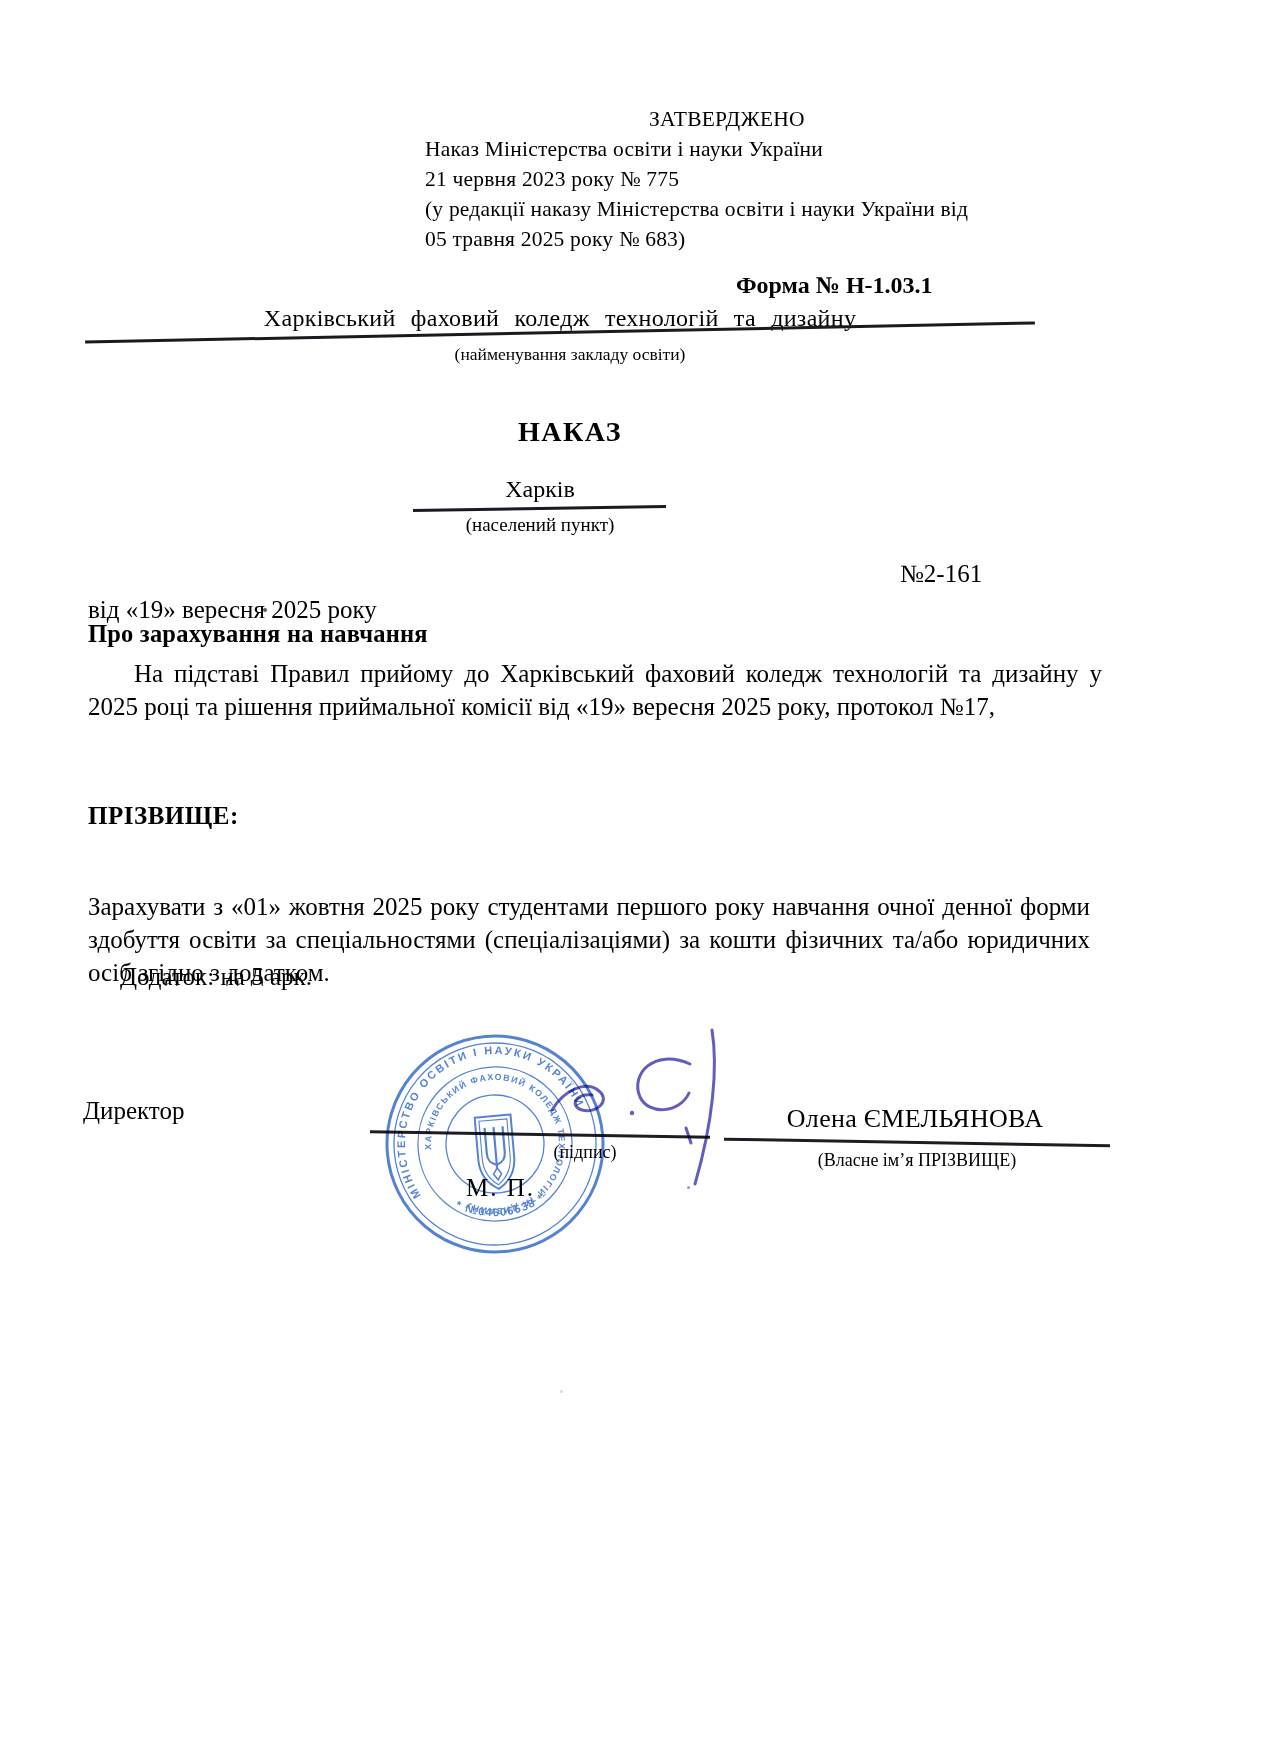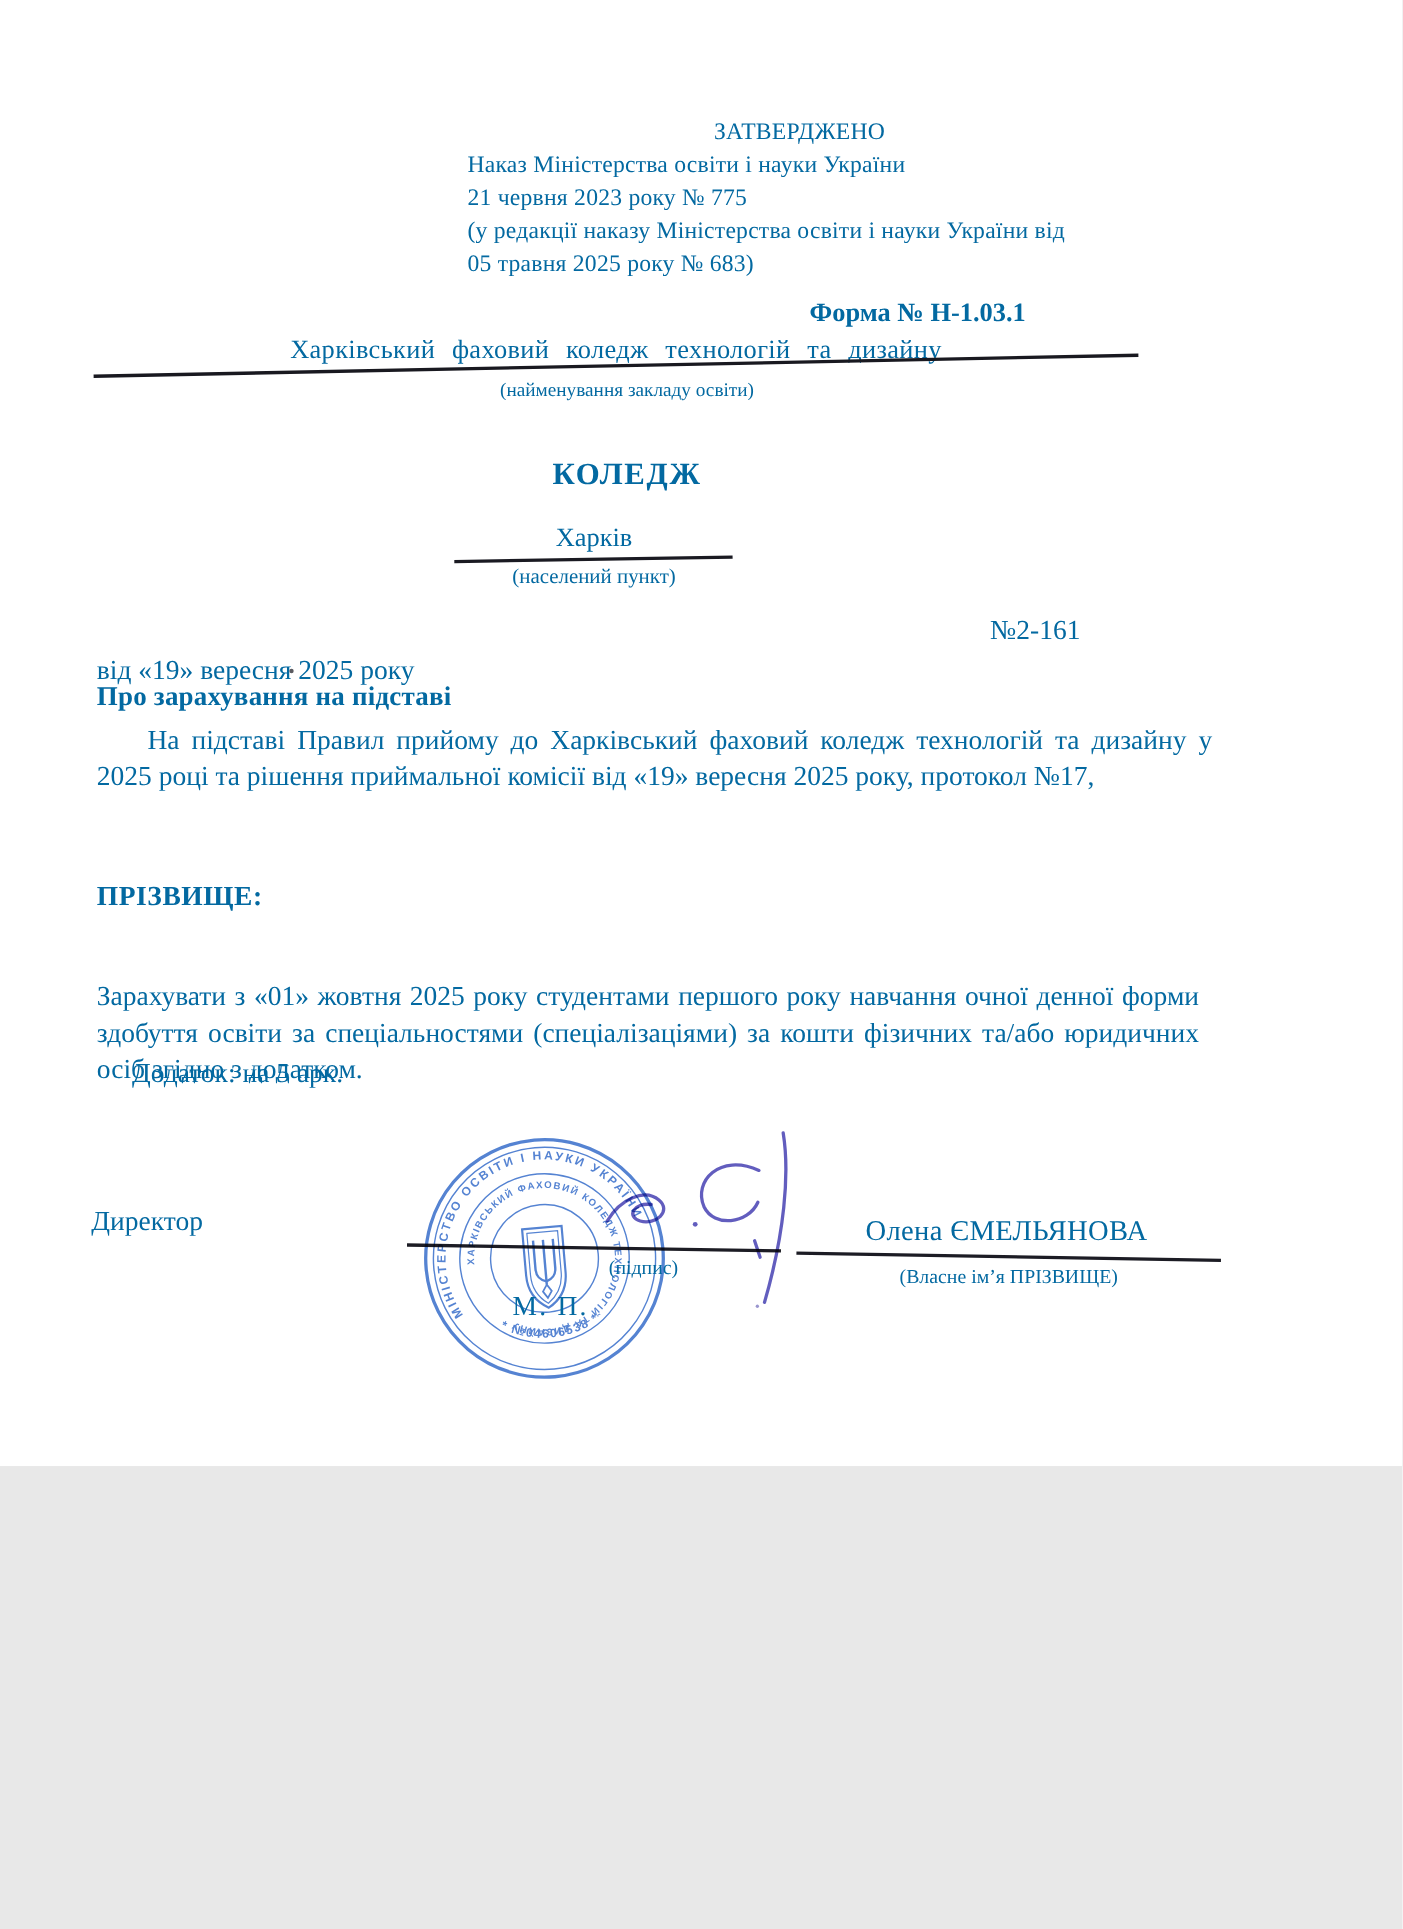--- a/index.html
+++ b/index.html
@@ -1,20 +1,20 @@
 <!DOCTYPE html>
 <html><head>
 <meta charset="utf-8">
 <style>
   html,body{margin:0;padding:0;background:#e8e8e8;}
   .page{
-    position:relative;width:1275px;height:1333px;margin:0 auto;
+    position:relative;width:1275px;height:1754px;margin:0 auto;
     background:#ffffff;overflow:hidden;
     font-family:"Liberation Serif","DejaVu Serif",serif;
-    color:#0369a1;
+    color:#000000;
   }
   .abs{position:absolute;}
 
   .approval{left:425px;top:104px;width:665px;font-size:21.5px;line-height:30px;letter-spacing:.2px;}
   .approval-title{margin-left:224px;}
 
   .form-code{left:736px;top:272px;width:302px;text-align:left;font-weight:bold;font-size:24px;}
 
   .inst-name{left:85px;top:305px;width:950px;text-align:center;font-size:24px;word-spacing:9px;letter-spacing:.3px;}
   .inst-line{left:85px;top:331px;width:950px;height:3px;background:#191920;transform:rotate(-1.15deg);}
@@ -70,30 +70,30 @@
     <div>(у редакції наказу Міністерства освіти і науки України від</div>
     <div>05 травня 2025 року № 683)</div>
   </div>
 
   <div class="abs form-code">Форма № Н-1.03.1</div>
 
   <div class="abs inst-name">Харківський фаховий коледж технологій та дизайну</div>
   <div class="abs inst-line"></div>
   <div class="abs inst-caption">(найменування закладу освіти)</div>
 
-  <div class="abs order-title">КОЛЕДЖ</div>
+  <div class="abs order-title">НАКАЗ</div>
 
   <div class="abs city">Харків</div>
   <div class="abs city-line"></div>
   <div class="abs city-caption">(населений пункт)</div>
 
   <div class="abs order-date">від «19» вересня 2025 року</div>
   <div class="abs order-number">№2-161</div>
 
-  <div class="abs subject">Про зарахування на підставі</div>
+  <div class="abs subject">Про зарахування на навчання</div>
   <div class="abs para1">На підставі Правил прийому до Харківський фаховий коледж технологій та дизайну у 2025 році та рішення приймальної комісії від «19» вересня 2025 року, протокол №17,</div>
   <div class="abs command">ПРІЗВИЩЕ:</div>
   <div class="abs para2">Зарахувати з «01» жовтня 2025 року студентами першого року навчання очної денної форми здобуття освіти за спеціальностями (спеціалізаціями) за кошти фізичних та/або юридичних осіб згідно з додатком.</div>
   <div class="abs attachment">Додаток: на 5 арк.</div>
 
   <div class="abs director">Директор</div>
 
   <div class="abs sig-line"></div>
 
   <div class="abs stamp-wrap">

